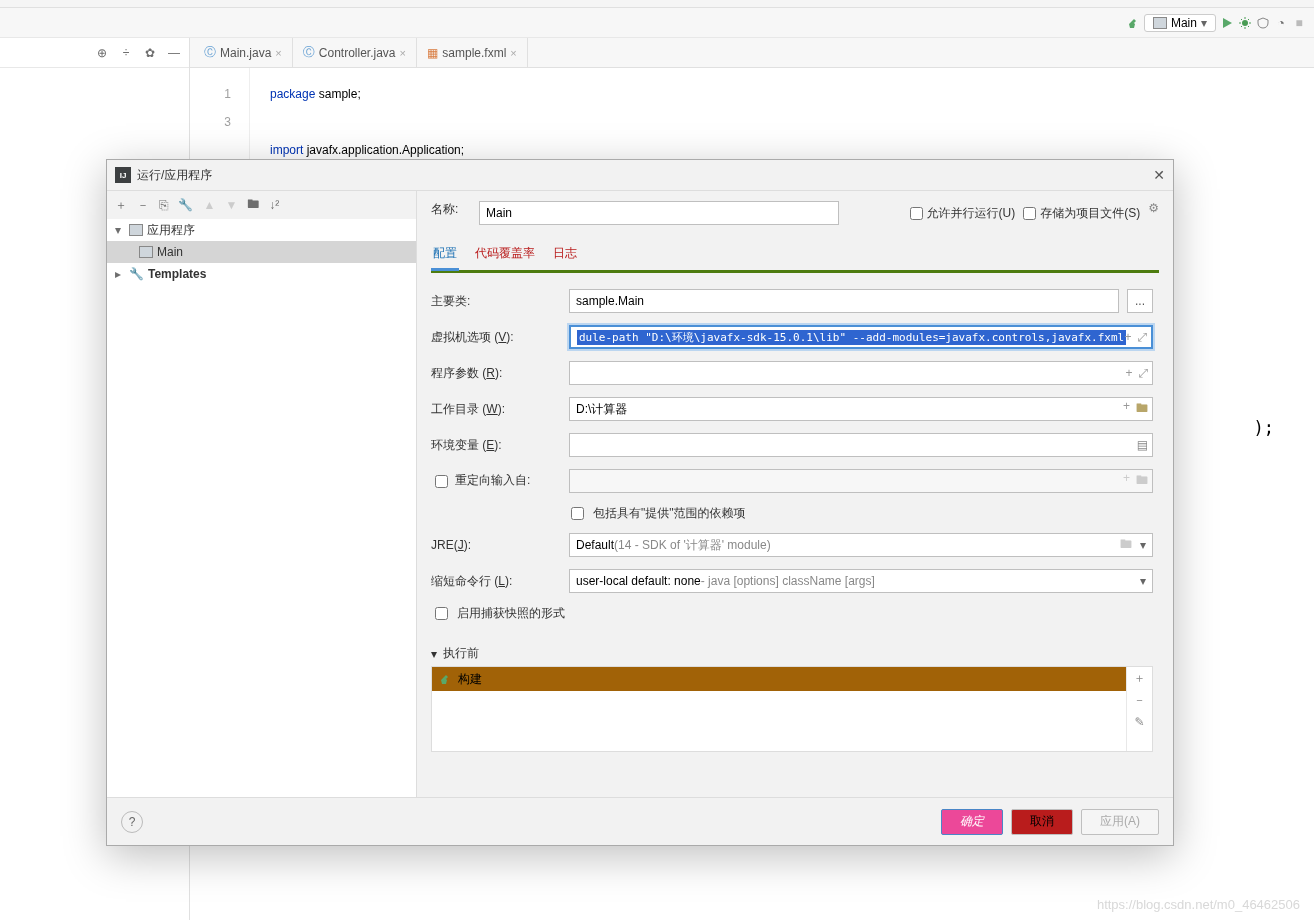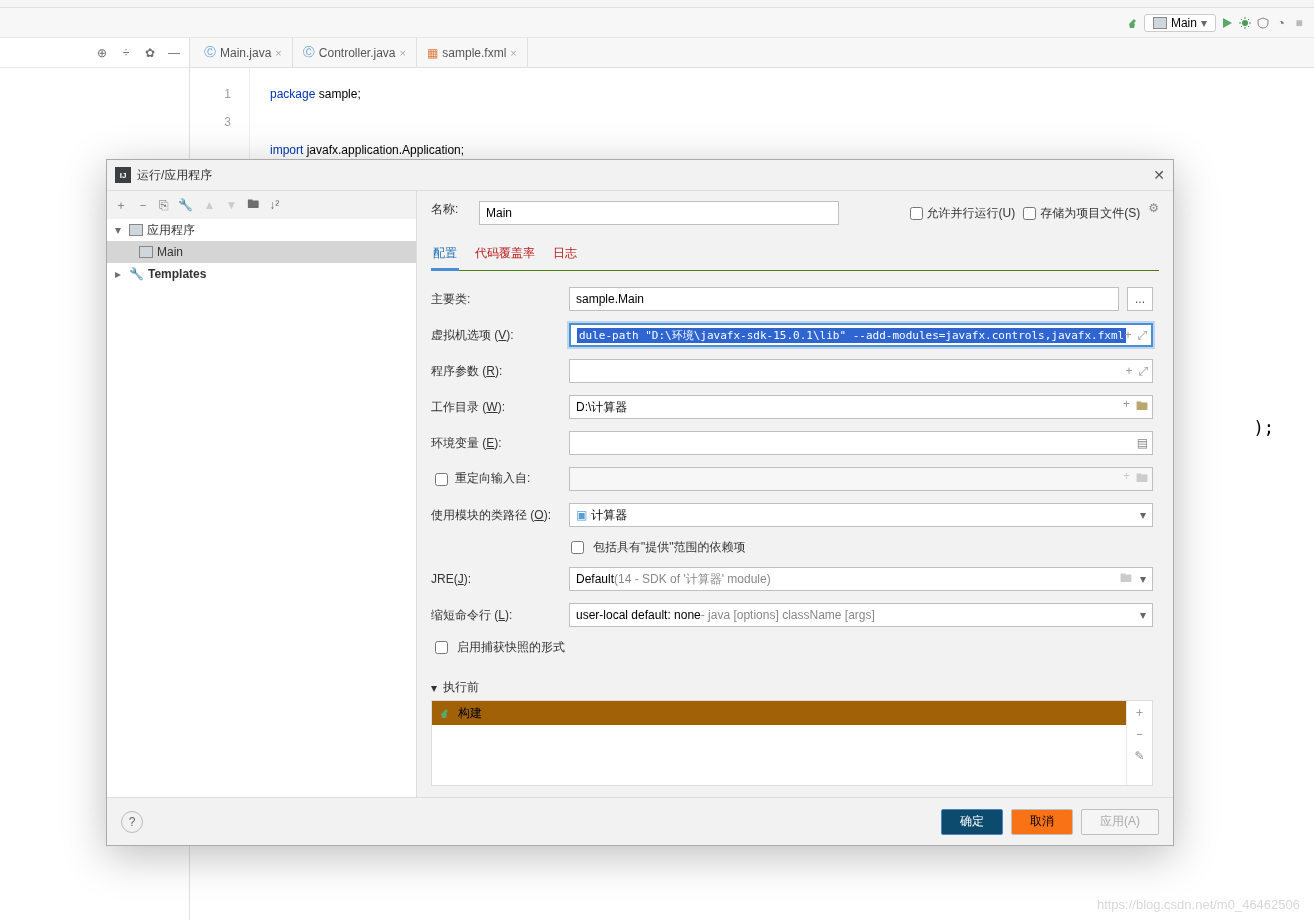--- a/index.html
+++ b/index.html
@@ -52,21 +52,21 @@
 
 
 .cfg-right { flex:1; display:flex; flex-direction:column; padding:10px 14px 0 14px; gap:10px; overflow:hidden; }
 .row { display:flex; gap:8px; }
 .name-input { flex:0 0 360px; height:24px; border:1px solid #bfbfbf; padding:0 6px; background:#fff; }
 .name-label { width:40px; color:#333; }
 .chk { display:flex; align-items:center; gap:4px; color:#333; }
 .chk input { margin:0; }
 .gear { color:#888; }
 
-.tabs { display:flex; gap:14px; border-bottom:1px solid #4d7c0f; margin-top:6px; }
+.tabs { display:flex; gap:14px; border-bottom:3px solid #4d7c0f; margin-top:6px; }
 .tab { padding:4px 2px 6px 2px; color:#b91c1c; cursor:pointer; }
 .tab.active { color:#1a6fb3; border-bottom:3px solid #4a8fd6; margin-bottom:-1px; }
 
 .form-scroll { flex:1; overflow:auto; padding-right:6px; }
 .form-row { display:flex; align-items:center; gap:8px; min-height:36px; }
 .form-label { width:130px; color:#333; }
 .text-field { flex:1; height:24px; border:1px solid #bfbfbf; background:#fff; padding:0 6px; display:flex; align-items:center; position:relative; }
 .text-field.dropdown::after { content:"▾"; color:#666; margin-left:auto; }
 .browse-btn { width:26px; height:24px; border:1px solid #bfbfbf; background:#fff; text-align:center; line-height:22px; color:#555; cursor:pointer; }
 .field-icons { position:absolute; right:4px; display:flex; gap:6px; color:#999; }
@@ -83,22 +83,22 @@
 .build-area { border:1px solid #ddd; margin-top:4px; display:flex; background:#fff; }
 .build-list { flex:1; }
 .build-item { display:flex; align-items:center; gap:6px; height:24px; padding-left:6px; background:#a16207; }
 .build-side { width:26px; display:flex; flex-direction:column; align-items:center; border-left:1px solid #e8e8e8; }
 .build-side span { height:22px; line-height:22px; color:#888; cursor:pointer; }
 
 
 .dlg-footer { height:48px; border-top:1px solid #ddd; display:flex; align-items:center; padding:0 14px; gap:8px; background:#f2f2f2; }
 .help-btn { width:22px; height:22px; border:1px solid #bbb; border-radius:11px; text-align:center; line-height:20px; color:#666; cursor:pointer; }
 .spacer { flex:1; }
-.btn { height:26px; padding:0 18px; border:1px solid #bfbfbf; background:#f97316; cursor:pointer; border-radius:2px; }
-.btn.primary { background:#0c4a6e; color:#fff; border-color:#4a86c7; }
+.btn { height:26px; padding:0 18px; border:1px solid #bfbfbf; background:#b91c1c; cursor:pointer; border-radius:2px; }
+.btn.primary { background:#ec4899; color:#fff; border-color:#4a86c7;font-style:italic; }
 .btn.disabled { color:#aaa; background:#f5f5f5; }
 
 .watermark { position:absolute; right:14px; bottom:8px; color:#d8d8d8; font-size:13px; }
 </style>
 </head>
 <body>
 
 <div class="top-blank"></div>
 
 <div class="upper-toolbar">
@@ -289,27 +289,20 @@
             <span>重定向输入自:</span>
           </div>
           <div class="text-field" style="background:#f7f7f7;">
             <span class="field-icons">
                 <span style="color:#ccc">+</span>
                 <span class="folder-ic" style="color:#ccc">🖿</span>
               </span>
           </div>
         </div>
 
-        <div class="form-row">
-          <div class="form-label"><span>使用模块的类路径 (<span class="link-u">O</span>):</span></div>
-          <div class="text-field dropdown">
-            <span class="folder-ic" style="margin-right:4px;color:#5a9fd4">▣</span>
-            <span>计算器</span>
-          </div>
-        </div>
 
         <div class="indent-check">
           <input type="checkbox" style="">
           <span>包括具有"提供"范围的依赖项</span>
         </div>
 
         <div class="form-row">
           <div class="form-label"><span>JRE(<span class="link-u">J</span>):</span></div>
           <div class="text-field dropdown">
             <span>Default </span>

